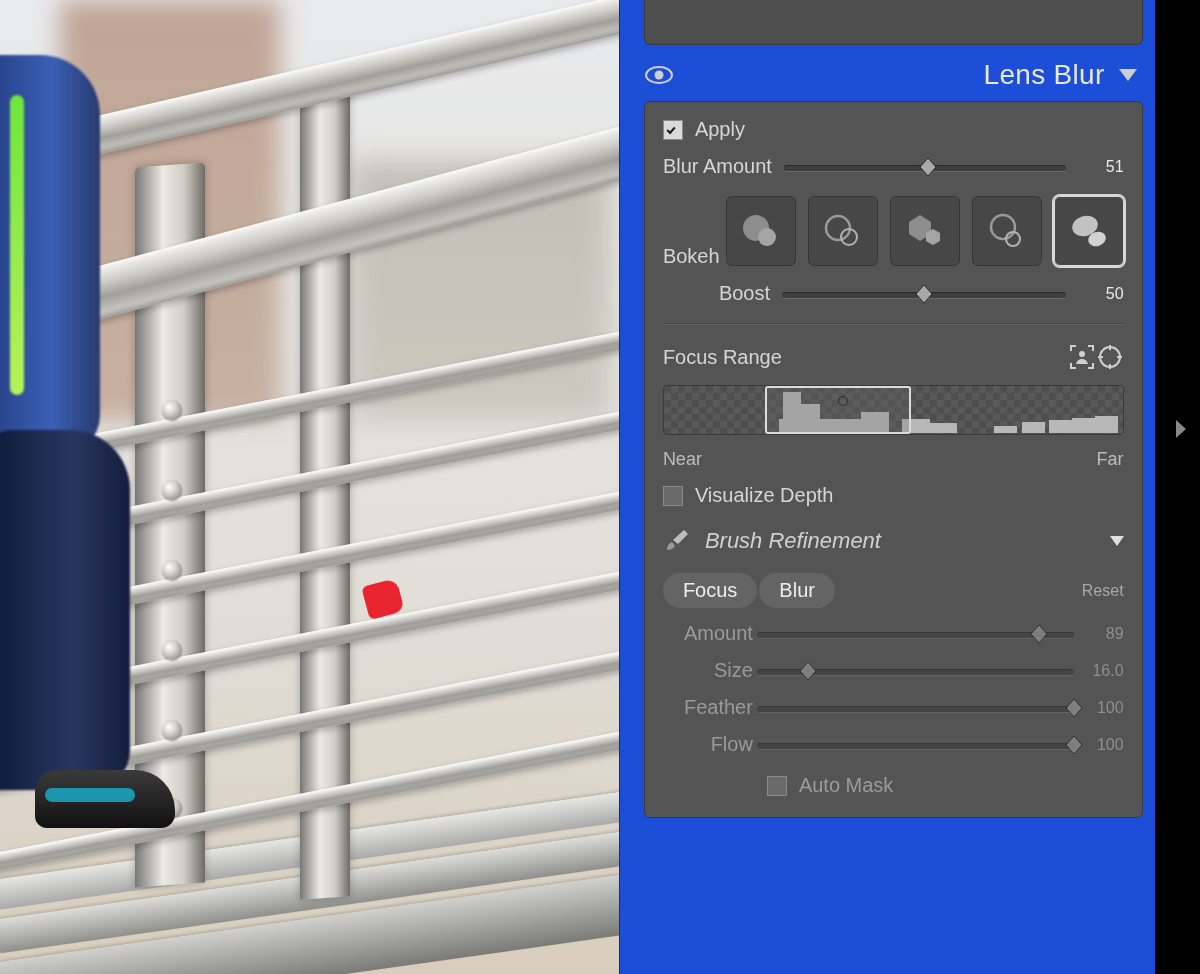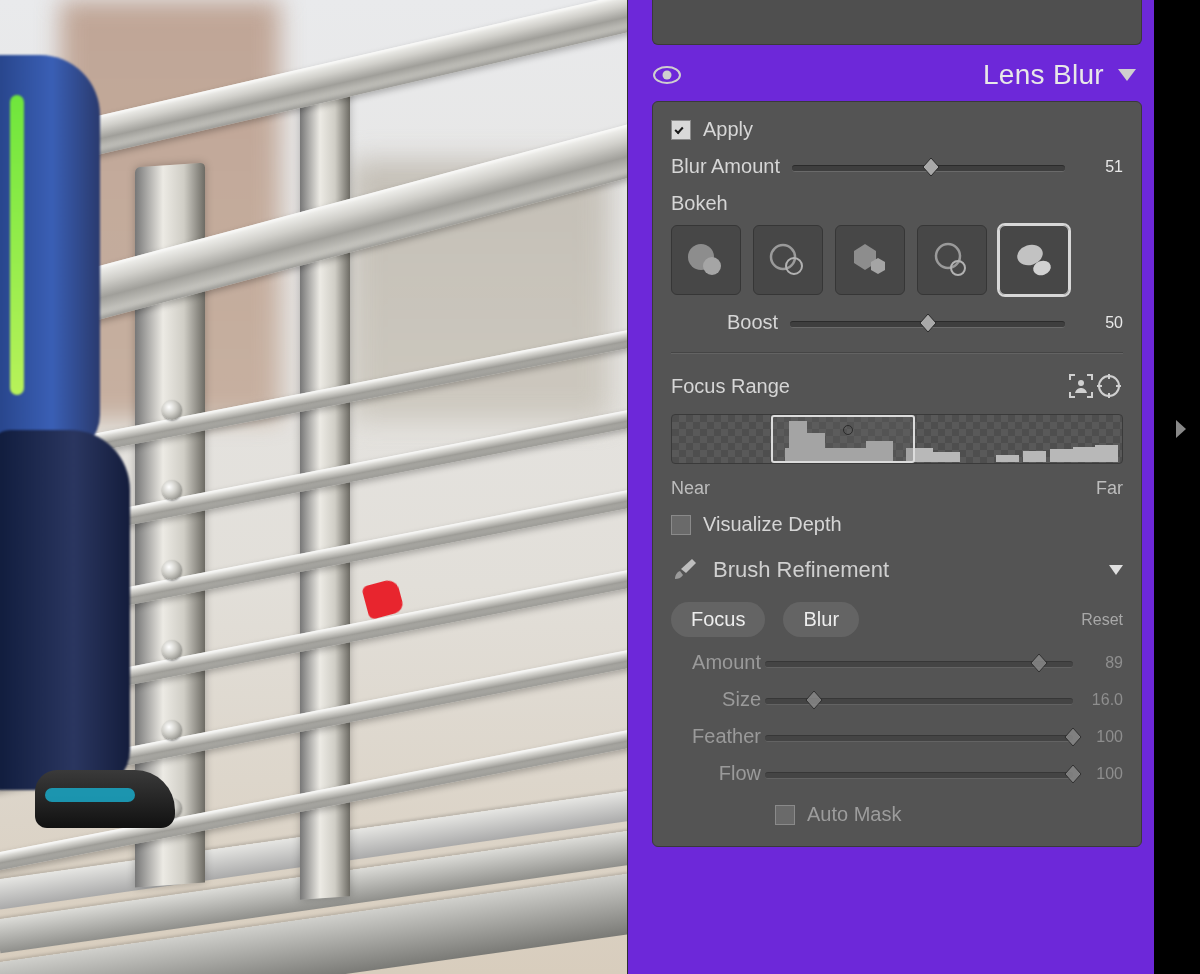--- a/index.html
+++ b/index.html
@@ -31,30 +31,30 @@
 .person.jacket{left:-20px;top:55px;width:120px;height:400px;background:linear-gradient(90deg,#223d7e 0%,#3a5fb5 60%,#2a3a6e 100%);border-radius:20px 60px 40px 20px}
 .person.stripe{left:10px;top:95px;width:14px;height:300px;background:linear-gradient(180deg,#6fe63c 0%,#b8f25a 100%);border-radius:8px}
 .person.legs{left:-10px;top:430px;width:140px;height:360px;background:linear-gradient(90deg,#0e1a3a 0%,#2a3660 60%,#141d3c 100%);border-radius:20px 60px 40px 10px}
 .shoe{position:absolute;left:35px;top:770px;width:140px;height:58px;background:linear-gradient(180deg,#3a3a3a 0%,#111 100%);border-radius:22px 40px 14px 12px}
 .shoe::after{content:"";position:absolute;left:10px;top:18px;width:90px;height:14px;background:#1aa8c7;border-radius:8px;opacity:.85}
 .ribbon{position:absolute;left:365px;top:582px;width:36px;height:34px;background:#e8252e;border-radius:6px 12px 10px 6px;transform:rotate(-15deg);filter:blur(.5px)}
 
 .rightstrip{width:46px;background:#000;position:relative}
 .rightstrip .tri{position:absolute;right:14px;top:420px;width:0;height:0;border-top:9px solid transparent;border-bottom:9px solid transparent;border-left:10px solid #888}
 
-.panel{flex:1;background:#6d28d9;color:#cfcfcf;display:flex;flex-direction:column;border-left:1px solid #2e2e2e;position:relative}
+.panel{flex:1;background:#1d4ed8;color:#cfcfcf;display:flex;flex-direction:column;border-left:1px solid #2e2e2e;position:relative}
 .collapsed-top{height:44px;margin:0 12px 8px 24px;border:1px solid #3a3a3a;border-top:none;border-radius:0 0 6px 6px;background:#4f4f4f}
 .panel-header{display:flex;align-items:center;justify-content:flex-end;padding:6px 18px 10px 20px;gap:14px}
 .panel-header .eye{margin-right:auto;margin-left:4px}
 .panel-title{font-size:28px;color:#e8e8e8;letter-spacing:.3px}
 .tri-down{width:0;height:0;border-left:9px solid transparent;border-right:9px solid transparent;border-top:12px solid #cfcfcf}
 .tri-down.small{border-left-width:7px;border-right-width:7px;border-top-width:10px;border-top-color:#e0e0e0}
 .panel-body{margin:0 12px 0 24px;border:1px solid #3a3a3a;border-radius:6px;background:#545454;padding:16px 18px 20px 18px;display:flex;flex-direction:column;gap:14px}
 .row{display:flex;align-items:center;gap:12px}
-.row.label-above{flex-direction:column;align-items:flex-start;gap:6px}
+.row.label-above{flex-direction:row;align-items:flex-end;gap:6px}
 .lbl{color:#d6d6d6;font-size:20px;white-space:nowrap}
 .lbl.dim{color:#9c9c9c}
 .val{width:46px;text-align:right;font-size:16px;color:#e8e8e8}
 .val.dim{color:#8e8e8e}
 
 .chk{width:18px;height:18px;border:1px solid #8a8a8a;background:#6a6a6a;position:relative;flex:none}
 .chk.checked::after{content:"";position:absolute;left:3px;top:6px;width:6px;height:3px;border-left:2.5px solid #1a1a1a;border-bottom:2.5px solid #1a1a1a;transform:rotate(-48deg)}
 .chk.checked{background:#d9d9d9}
 
 .slider{flex:1;height:20px;position:relative}
@@ -74,22 +74,22 @@
 .fr-head .lbl{flex:1}
 .icon-btn{width:28px;height:28px;display:flex;align-items:center;justify-content:center}
 .fr-graph{height:48px;border:1px solid #3a3a3a;border-radius:4px;position:relative;overflow:hidden;background:repeating-conic-gradient(#595959 0 25%,#4e4e4e 0 50%) 0 0/14px 14px}
 .fr-sel{position:absolute;top:0;bottom:0;border:2px solid #dcdcdc;border-radius:3px;background:rgba(105,105,105,.25)}
 .bar{position:absolute;bottom:1px;background:#b8b8b8}
 .fr-dot{position:absolute;width:8px;height:8px;border:1.5px solid #2a2a2a;border-radius:50%;background:transparent}
 .nearfar{display:flex;justify-content:space-between;font-size:18px;color:#bdbdbd;}
 
 .brushhead{display:flex;align-items:center;gap:14px;margin-top:6px}
 .brush-icon{width:28px;height:28px}
-.brushhead .lbl{color:#d0d0d0;font-size:22px;flex:1}
-.pills{display:flex;align-items:center;gap:18px;margin-top:4px}
+.brushhead .lbl{font-style:italic;color:#d0d0d0;font-size:22px;flex:1}
+.pills{display:flex;align-items:center;gap:2px;margin-top:4px}
 .pill{padding:6px 20px;border-radius:18px;background:#646464;color:#ededed;font-size:20px}
 .spacer{flex:1}
 .reset{color:#a8a8a8;font-size:16px}
 .srow{display:flex;align-items:center;gap:4px}
 .srow .lbl{width:90px;text-align:right;font-size:20px;color:#9a9a9a}
 .automask{display:flex;align-items:center;gap:12px;margin-left:104px;margin-top:4px}
 
 .effects{display:flex;align-items:center;justify-content:flex-end;gap:14px;padding:10px 18px 0 20px}
 .effects .eye{margin-right:auto;margin-left:4px}
 .effects .title{font-size:26px;color:#bcbcbc}

